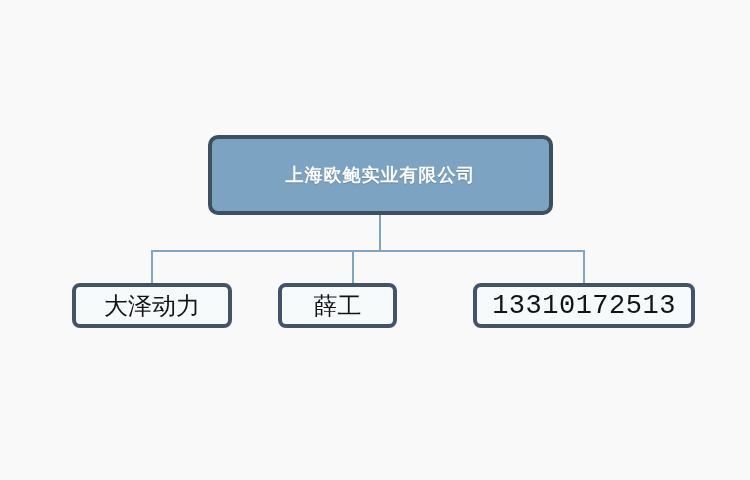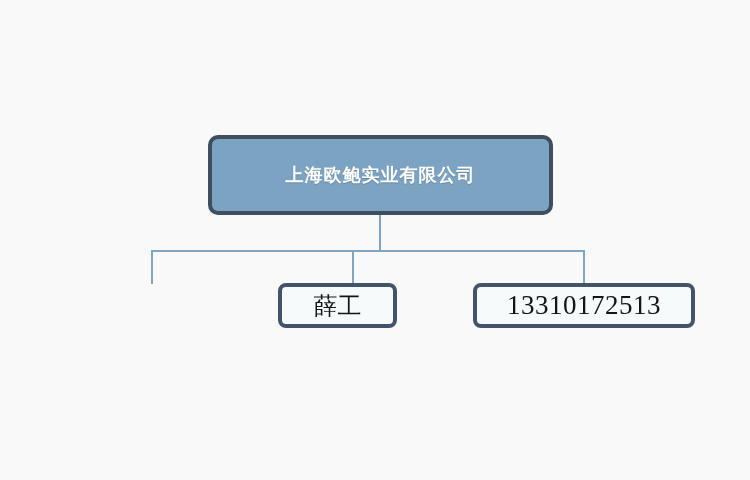--- a/index.html
+++ b/index.html
@@ -57,21 +57,21 @@
     background:var(--child-fill);
     border:4px solid var(--child-border);
     border-radius:8px;
     color:var(--child-text);
     font-size:24px;
   }
   .node-child-1{left:72px;width:160px;}
   .node-child-2{left:278px;width:119px;}
   .node-child-3{
     left:473px;width:222px;
-    font-family:Liberation Serif, serif;
+    font-family:Liberation Mono, monospace;
     font-size:27px;
     letter-spacing:0.5px;
   }
 </style>
 </head>
 <body>
 
 <div class="canvas">
 
   <svg class="connector-layer" width="750" height="480" viewBox="0 0 750 480" aria-hidden="true">
@@ -79,20 +79,23 @@
     <line x1="152" y1="251" x2="584" y2="251"></line>
     <line x1="152" y1="250" x2="152" y2="284"></line>
     <line x1="353" y1="250" x2="353" y2="284"></line>
     <line x1="584" y1="250" x2="584" y2="284"></line>
   </svg>
 
   <div class="node node-root">
     <span>上海欧鲍实业有限公司</span>
   </div>
 
+  <div class="node node-child node-child-1">
+    <span>大泽动力</span>
+  </div>
 
   <div class="node node-child node-child-2">
     <span>薛工</span>
   </div>
 
   <div class="node node-child node-child-3">
     <span>13310172513</span>
   </div>
 
 </div>

